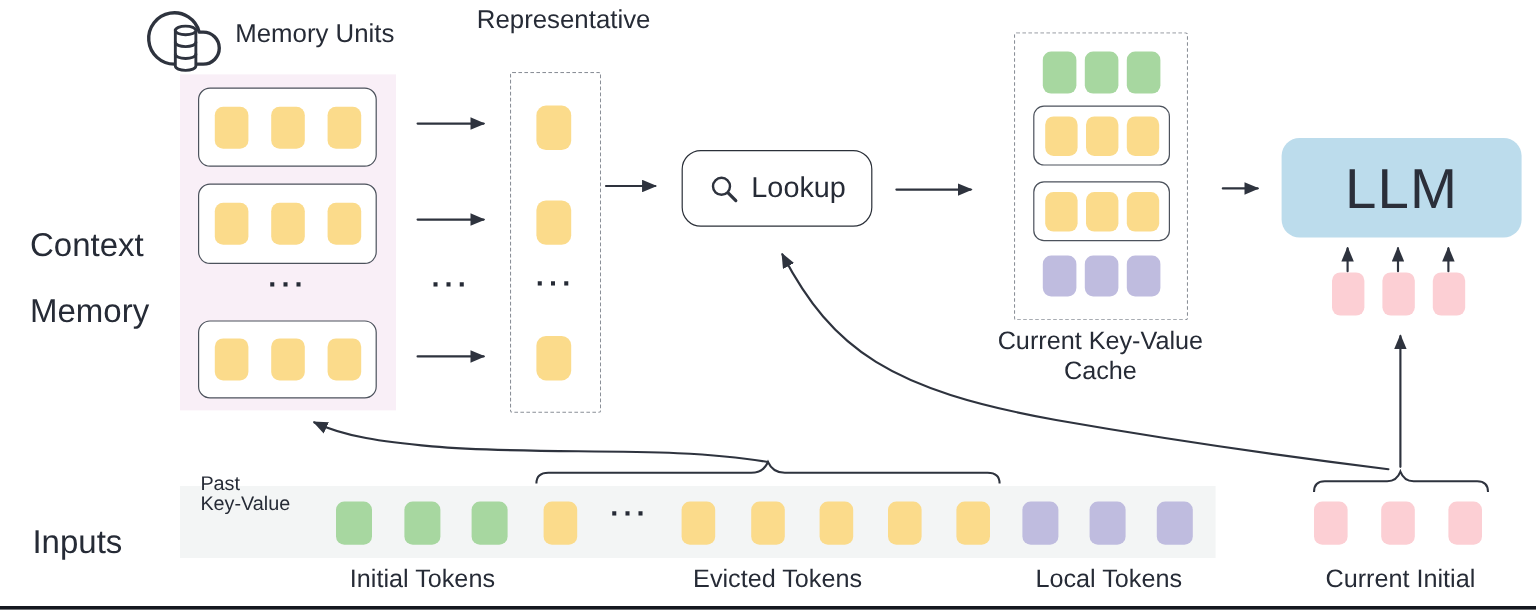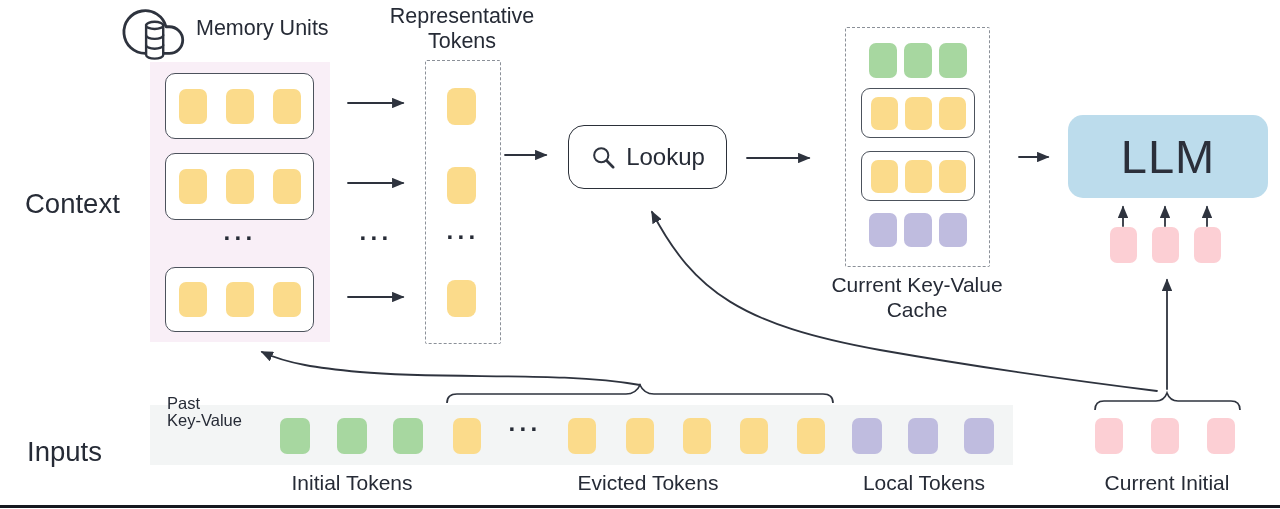--- a/index.html
+++ b/index.html
@@ -60,26 +60,26 @@
         <path d="M9.3 9.5 V20.6 a3.2 1.35 0 0 0 6.4 0 V9.5 z" fill="#fff" class="stroke" style="fill:#fff"></path>
         <ellipse class="stroke" cx="12.5" cy="9.5" rx="3.2" ry="1.35" fill="#fff" style="fill:#fff"></ellipse>
         <path class="stroke" d="M9.3 13.2 a3.2 1.35 0 0 0 6.4 0"></path>
         <path class="stroke" d="M9.3 16.9 a3.2 1.35 0 0 0 6.4 0"></path>
       </g>
     </svg>
   </div>
   <div class="abs lbl small-label" style="left:196px;top:16px;font-size:21.5px;text-align:center;">Memory Units</div>
 
   <div class="abs center" style="left:382px;top:4px;width:160px;">
-    <div class="lbl small-label" style="font-size:21.5px;">Representative</div>
-    <div class="lbl small-label" style="font-size:21.5px;">Tokens</div>
+    <div class="lbl small-label" style="font-size:21.5px;text-align:right;">Representative</div>
   </div>
 
   <div class="abs" style="left:25px;top:166px;line-height:35px;">
     <div class="lbl big-label">Context</div>
+    <div class="lbl big-label">Memory</div>
   </div>
 
   <div class="abs" id="memory-panel">
     <div class="mem-row" style="top:11px;height:64px;">
       <span class="tok y"></span>
       <span class="tok y"></span>
       <span class="tok y"></span>
     </div>
     <div class="mem-row" style="top:91px;height:65px;">
       <span class="tok y"></span>

